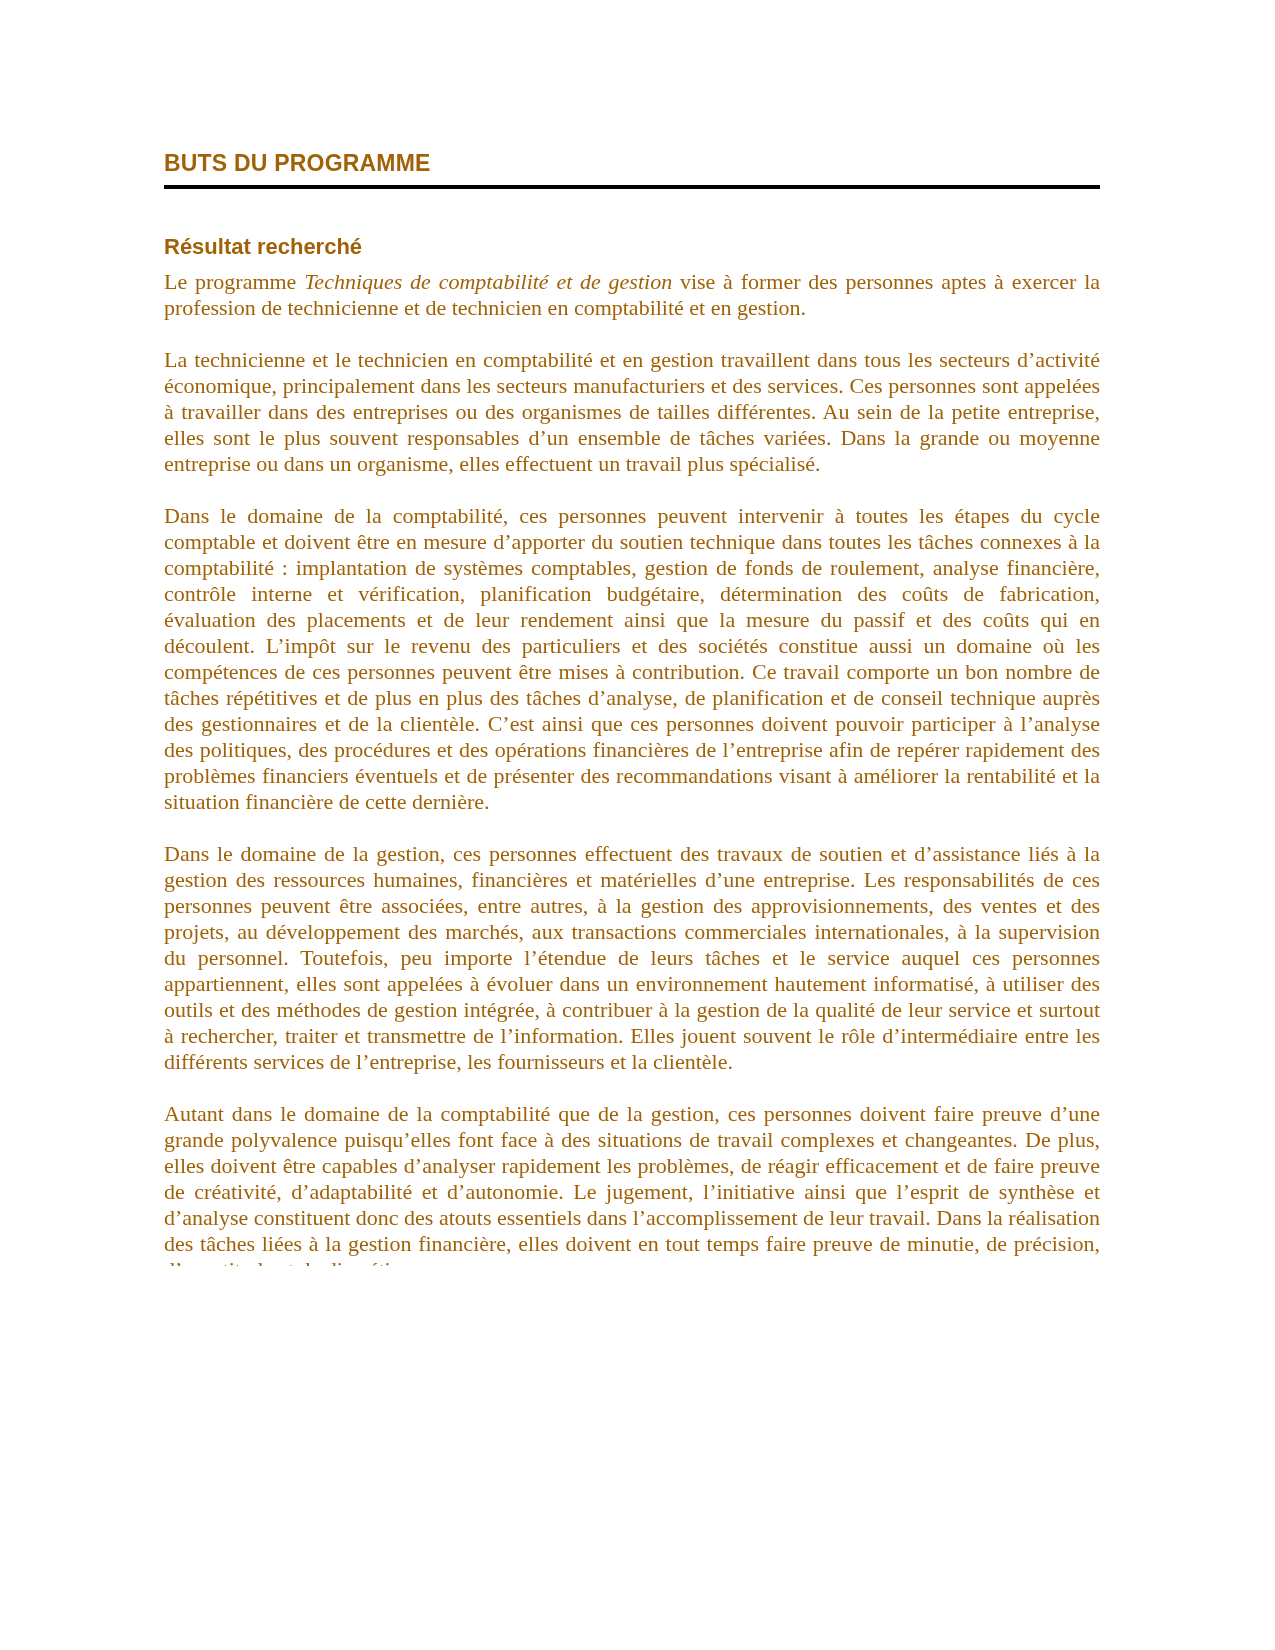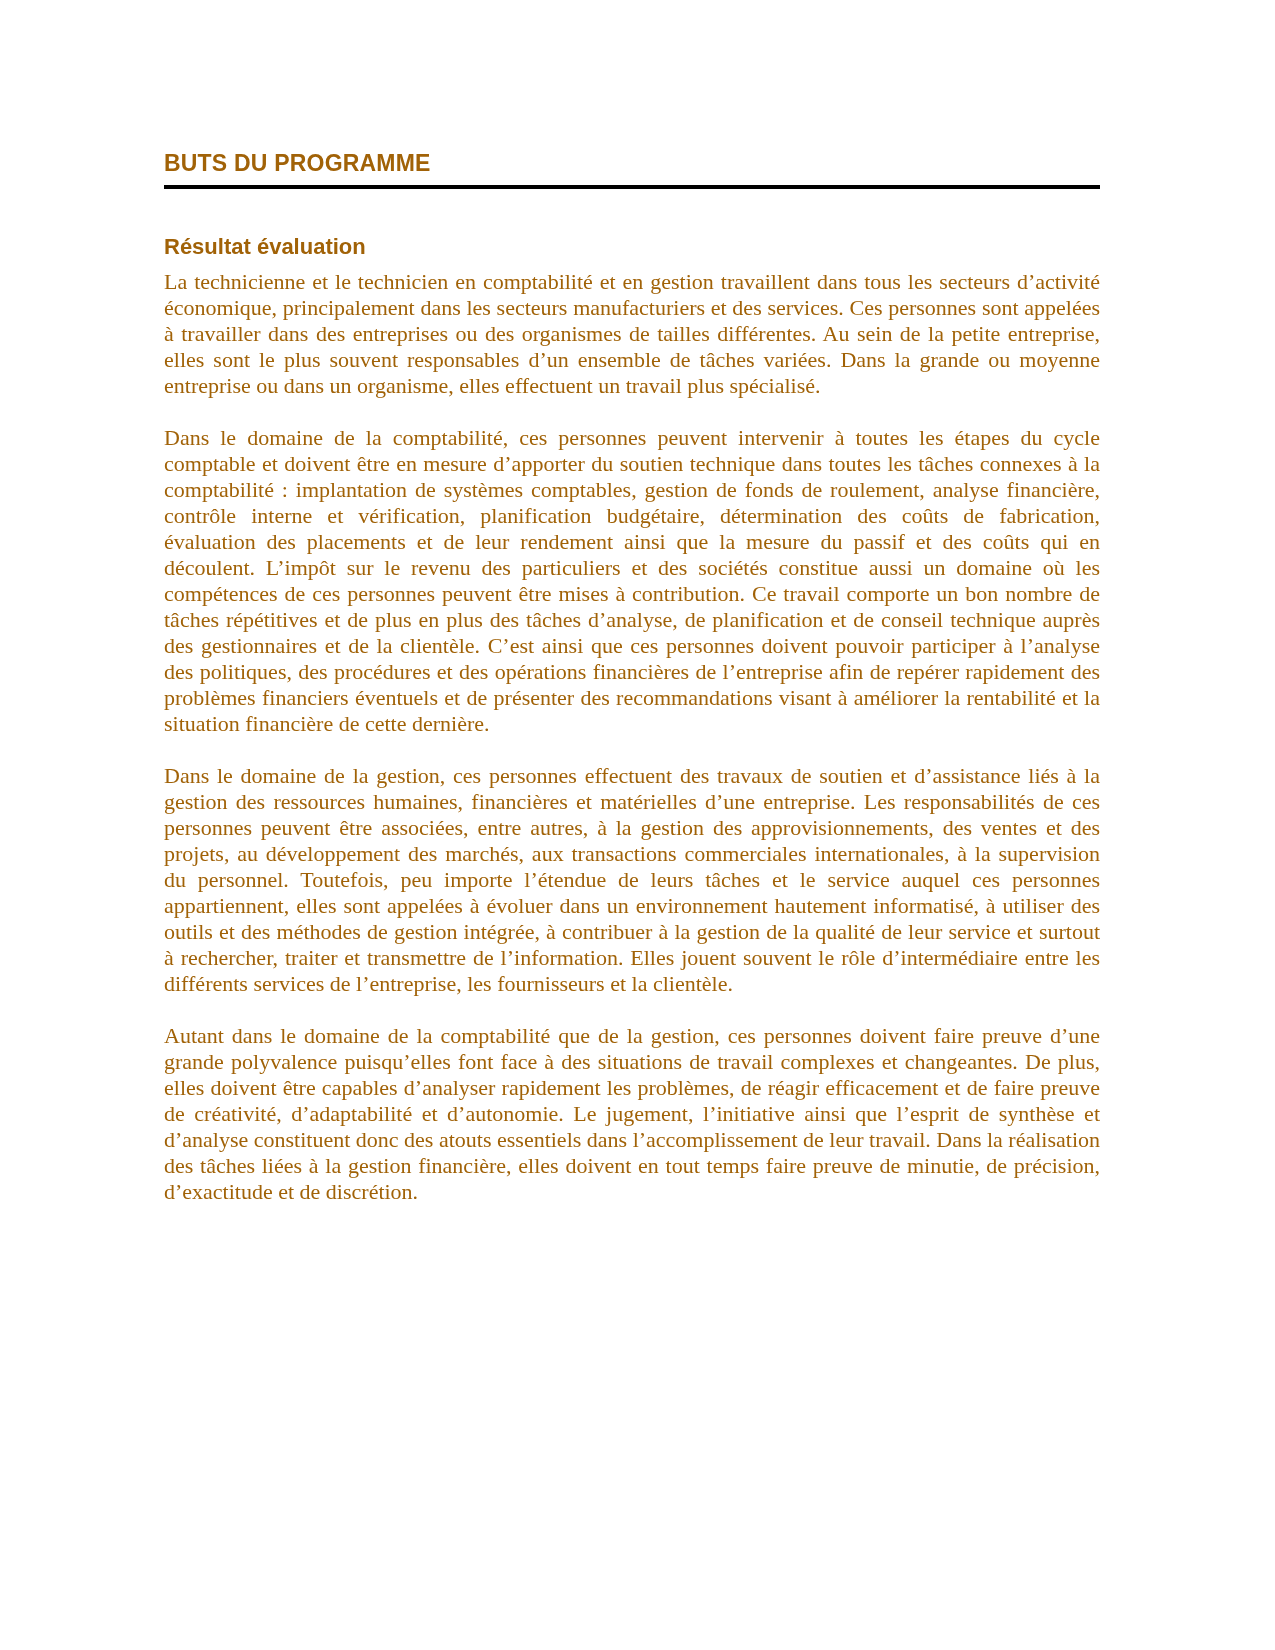--- a/index.html
+++ b/index.html
@@ -68,21 +68,22 @@
 </head>
 <body>
 
 <div class="page">
   <div class="content">
 
     <h1 class="doc-title">BUTS DU PROGRAMME</h1>
     <hr class="header-rule">
 
     <section>
-      <h2 class="section-heading">Résultat évaluation</h2>
+      <h2 class="section-heading">Résultat recherché</h2>
+      <p class="para"><span>Le programme </span><em class="seg-italic">Techniques de comptabilité et de gestion</em><span> vise à former des personnes aptes à exercer la profession de technicienne et de technicien en comptabilité et en gestion.</span></p>
     </section>
 
     <section>
 
       <p class="para"><span>La technicienne et le technicien en comptabilité et en gestion travaillent dans tous les secteurs d’activité économique, principalement dans les secteurs manufacturiers et des services. Ces personnes sont appelées à travailler dans des entreprises ou des organismes de tailles différentes. Au sein de la petite entreprise, elles sont le plus souvent responsables d’un ensemble de tâches variées. Dans la grande ou moyenne entreprise ou dans un organisme, elles effectuent un travail plus spécialisé.</span></p>
 
       <p class="para"><span>Dans le domaine de la comptabilité, ces personnes peuvent intervenir à toutes les étapes du cycle comptable et doivent être en mesure d’apporter du soutien technique dans toutes les tâches connexes à la comptabilité&nbsp;: implantation de systèmes comptables, gestion de fonds de roulement, analyse financière, contrôle interne et vérification, planification budgétaire, détermination des coûts de fabrication, évaluation des placements et de leur rendement ainsi que la mesure du passif et des coûts qui en découlent. L’impôt sur le revenu des particuliers et des sociétés constitue aussi un domaine où les compétences de ces personnes peuvent être mises à contribution. Ce travail comporte un bon nombre de tâches répétitives et de plus en plus des tâches d’analyse, de planification et de conseil technique auprès des gestionnaires et de la clientèle. C’est ainsi que ces personnes doivent pouvoir participer à l’analyse des politiques, des procédures et des opérations financières de l’entreprise afin de repérer rapidement des problèmes financiers éventuels et de présenter des recommandations visant à améliorer la rentabilité et la situation financière de cette dernière.</span></p>
 
       <p class="para"><span>Dans le domaine de la gestion, ces personnes effectuent des travaux de soutien et d’assistance liés à la gestion des ressources humaines, financières et matérielles d’une entreprise. Les responsabilités de ces personnes peuvent être associées, entre autres, à la gestion des approvisionnements, des ventes et des projets, au développement des marchés, aux transactions commerciales internationales, à la supervision du personnel. Toutefois, peu importe l’étendue de leurs tâches et le service auquel ces personnes appartiennent, elles sont appelées à évoluer dans un environnement hautement informatisé, à utiliser des outils et des méthodes de gestion intégrée, à contribuer à la gestion de la qualité de leur service et surtout à rechercher, traiter et transmettre de l’information. Elles jouent souvent le rôle d’intermédiaire entre les différents services de l’entreprise, les fournisseurs et la clientèle.</span></p>
 

